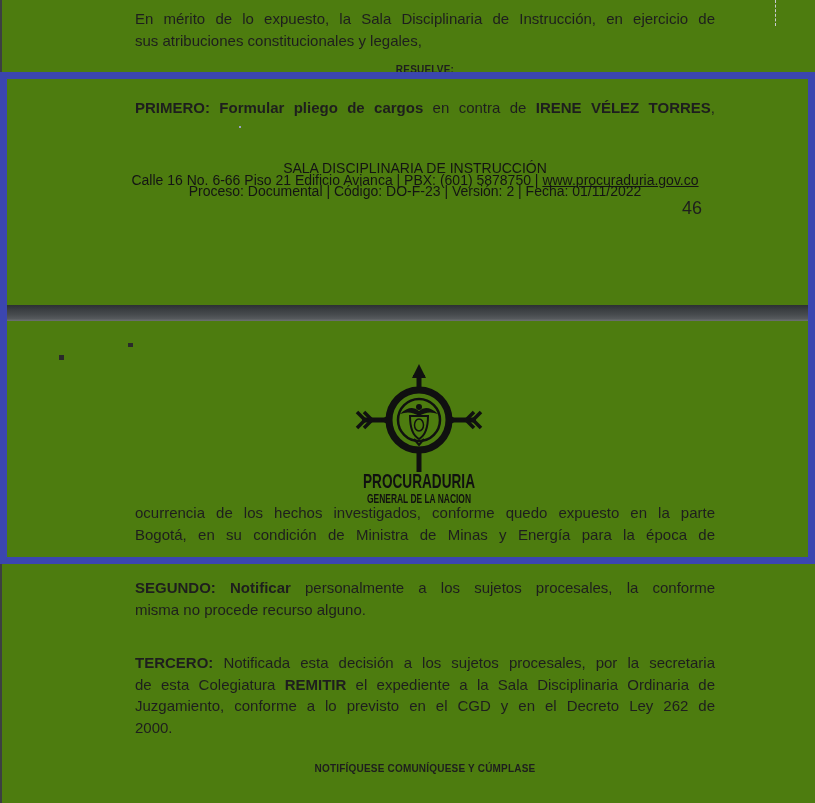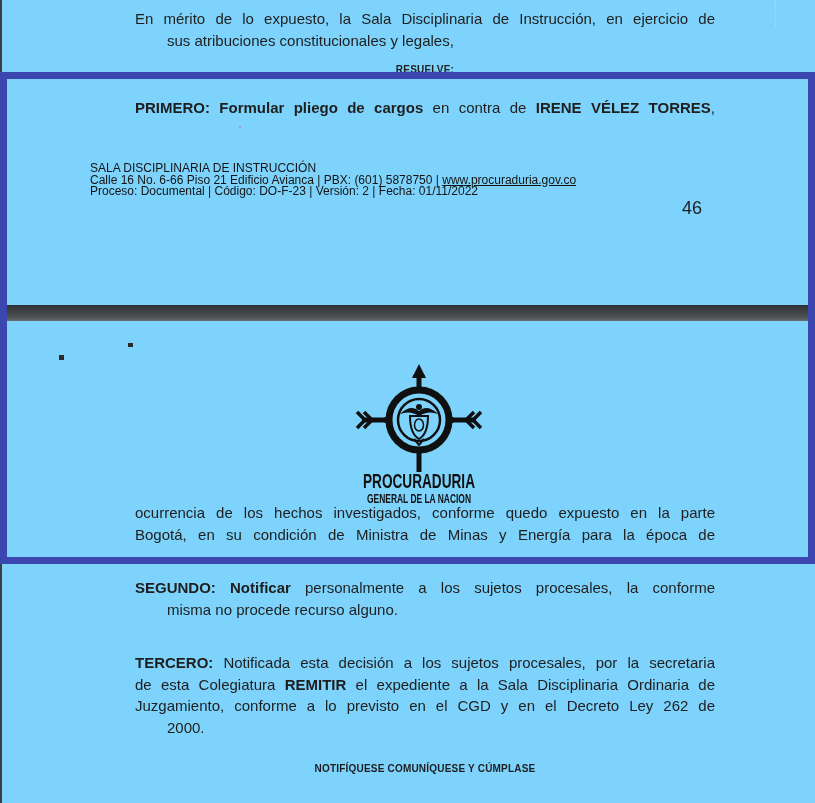--- a/index.html
+++ b/index.html
@@ -1,28 +1,28 @@
 <!DOCTYPE html>
 <html><head>
 <meta charset="utf-8">
 <style>
   html,body{margin:0;padding:0;background:#fff;}
-  .page{position:relative;width:815px;height:803px;background:#7dd3fc;overflow:hidden;
+  .page{position:relative;width:815px;height:803px;background:#4d7c0f;overflow:hidden;
         font-family:"Liberation Sans",sans-serif;color:#1e1e1e;}
   
   .para{position:absolute;left:135px;width:580px;font-size:15px;line-height:21.5px;}
   .jl{text-align:justify;text-align-last:justify;}
-  .jl-last{text-align:left;text-align-last:left;margin-left:32px;}
+  .jl-last{text-align:left;text-align-last:left;}
   b{font-weight:bold;}
   
   .heading{position:absolute;left:135px;width:580px;text-align:center;font-weight:bold;
            font-size:10px;line-height:18px;letter-spacing:.2px;}
   
-  .docfooter{position:absolute;left:90px;width:650px;top:163px;
-             font-size:12px;line-height:11.5px;color:#141414;}
+  .docfooter{position:absolute;left:90px;width:650px;top:163px;text-align:center;
+             font-size:14px;line-height:11.5px;color:#141414;}
   .docfooter a{color:#141414;text-decoration:underline;cursor:pointer;}
   .pagenum{position:absolute;left:672px;top:198px;width:40px;text-align:center;font-size:18px;}
   
   .blue-box{position:absolute;left:0;width:815px;border-style:solid;box-sizing:border-box;
             background:transparent;z-index:5;}
   
   .sep-band{position:absolute;left:7px;right:7px;top:305px;height:16px;z-index:6;
             background:linear-gradient(180deg,#2c3033 0%,#3d4144 35%,#474b4e 60%,#55595c 85%,#6e7173 100%);}
   
   .left-edge{position:absolute;left:0;top:0;width:2px;height:803px;background:#3c3f42;z-index:3;}

